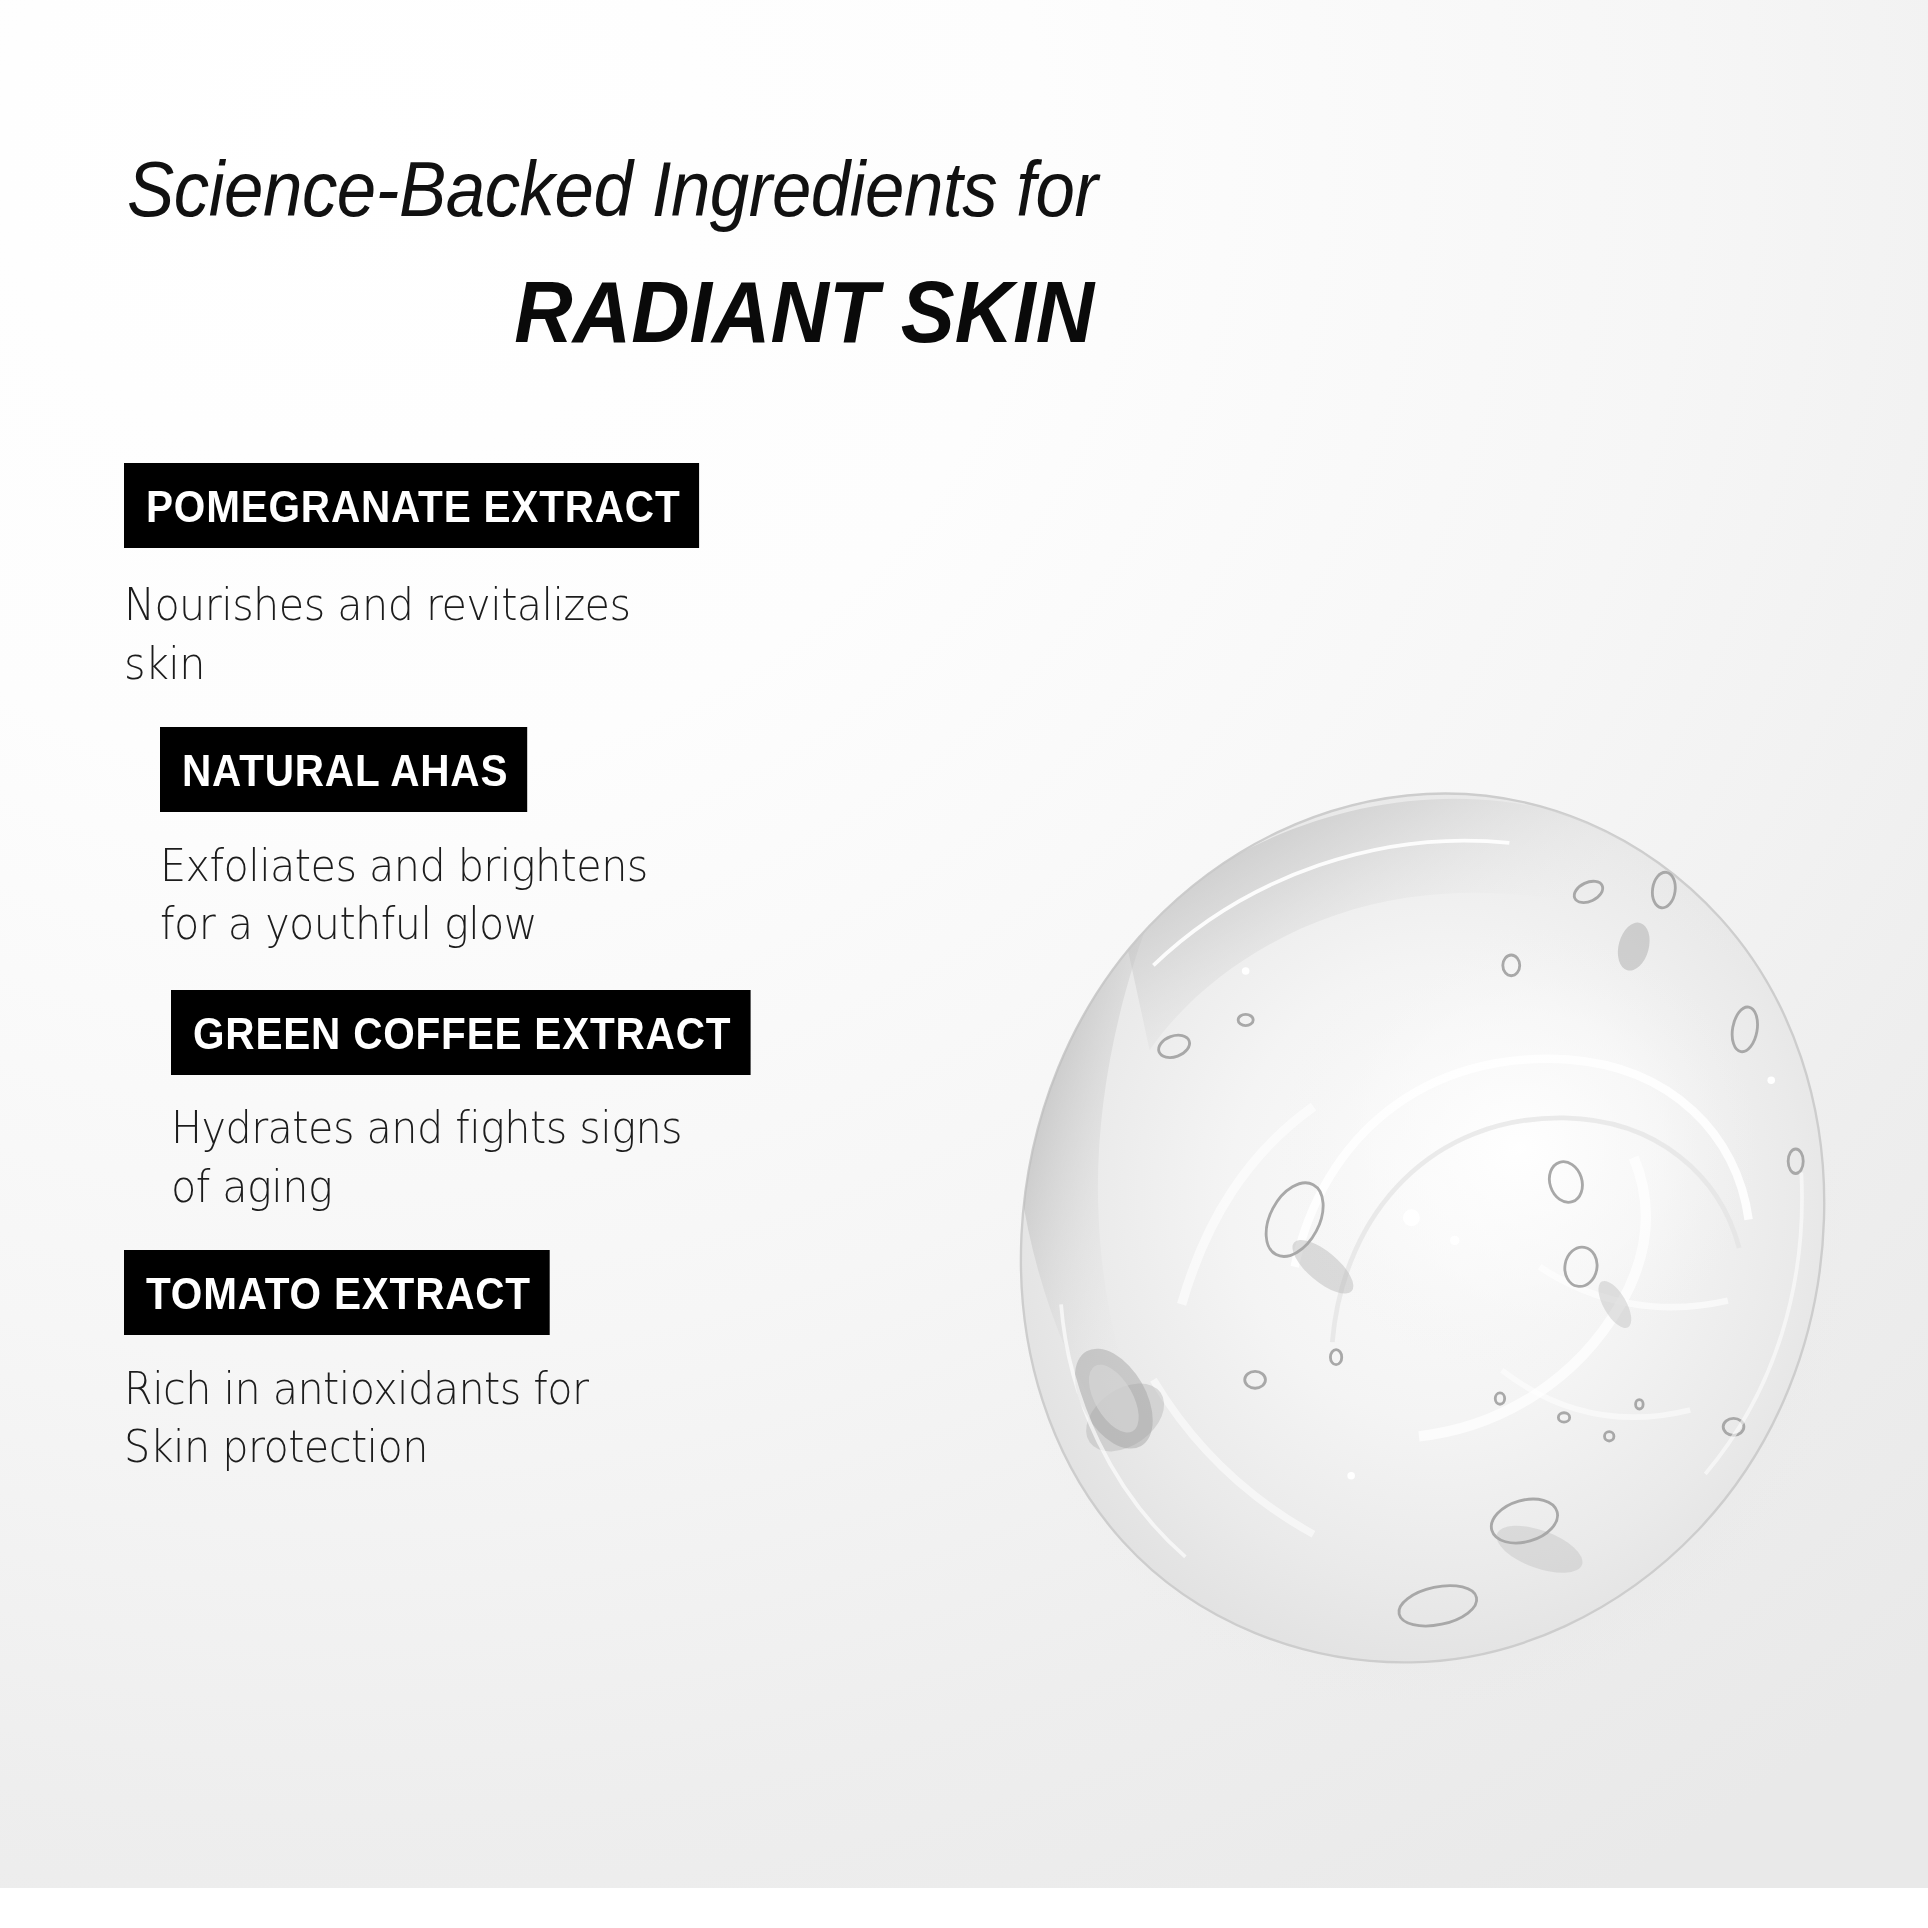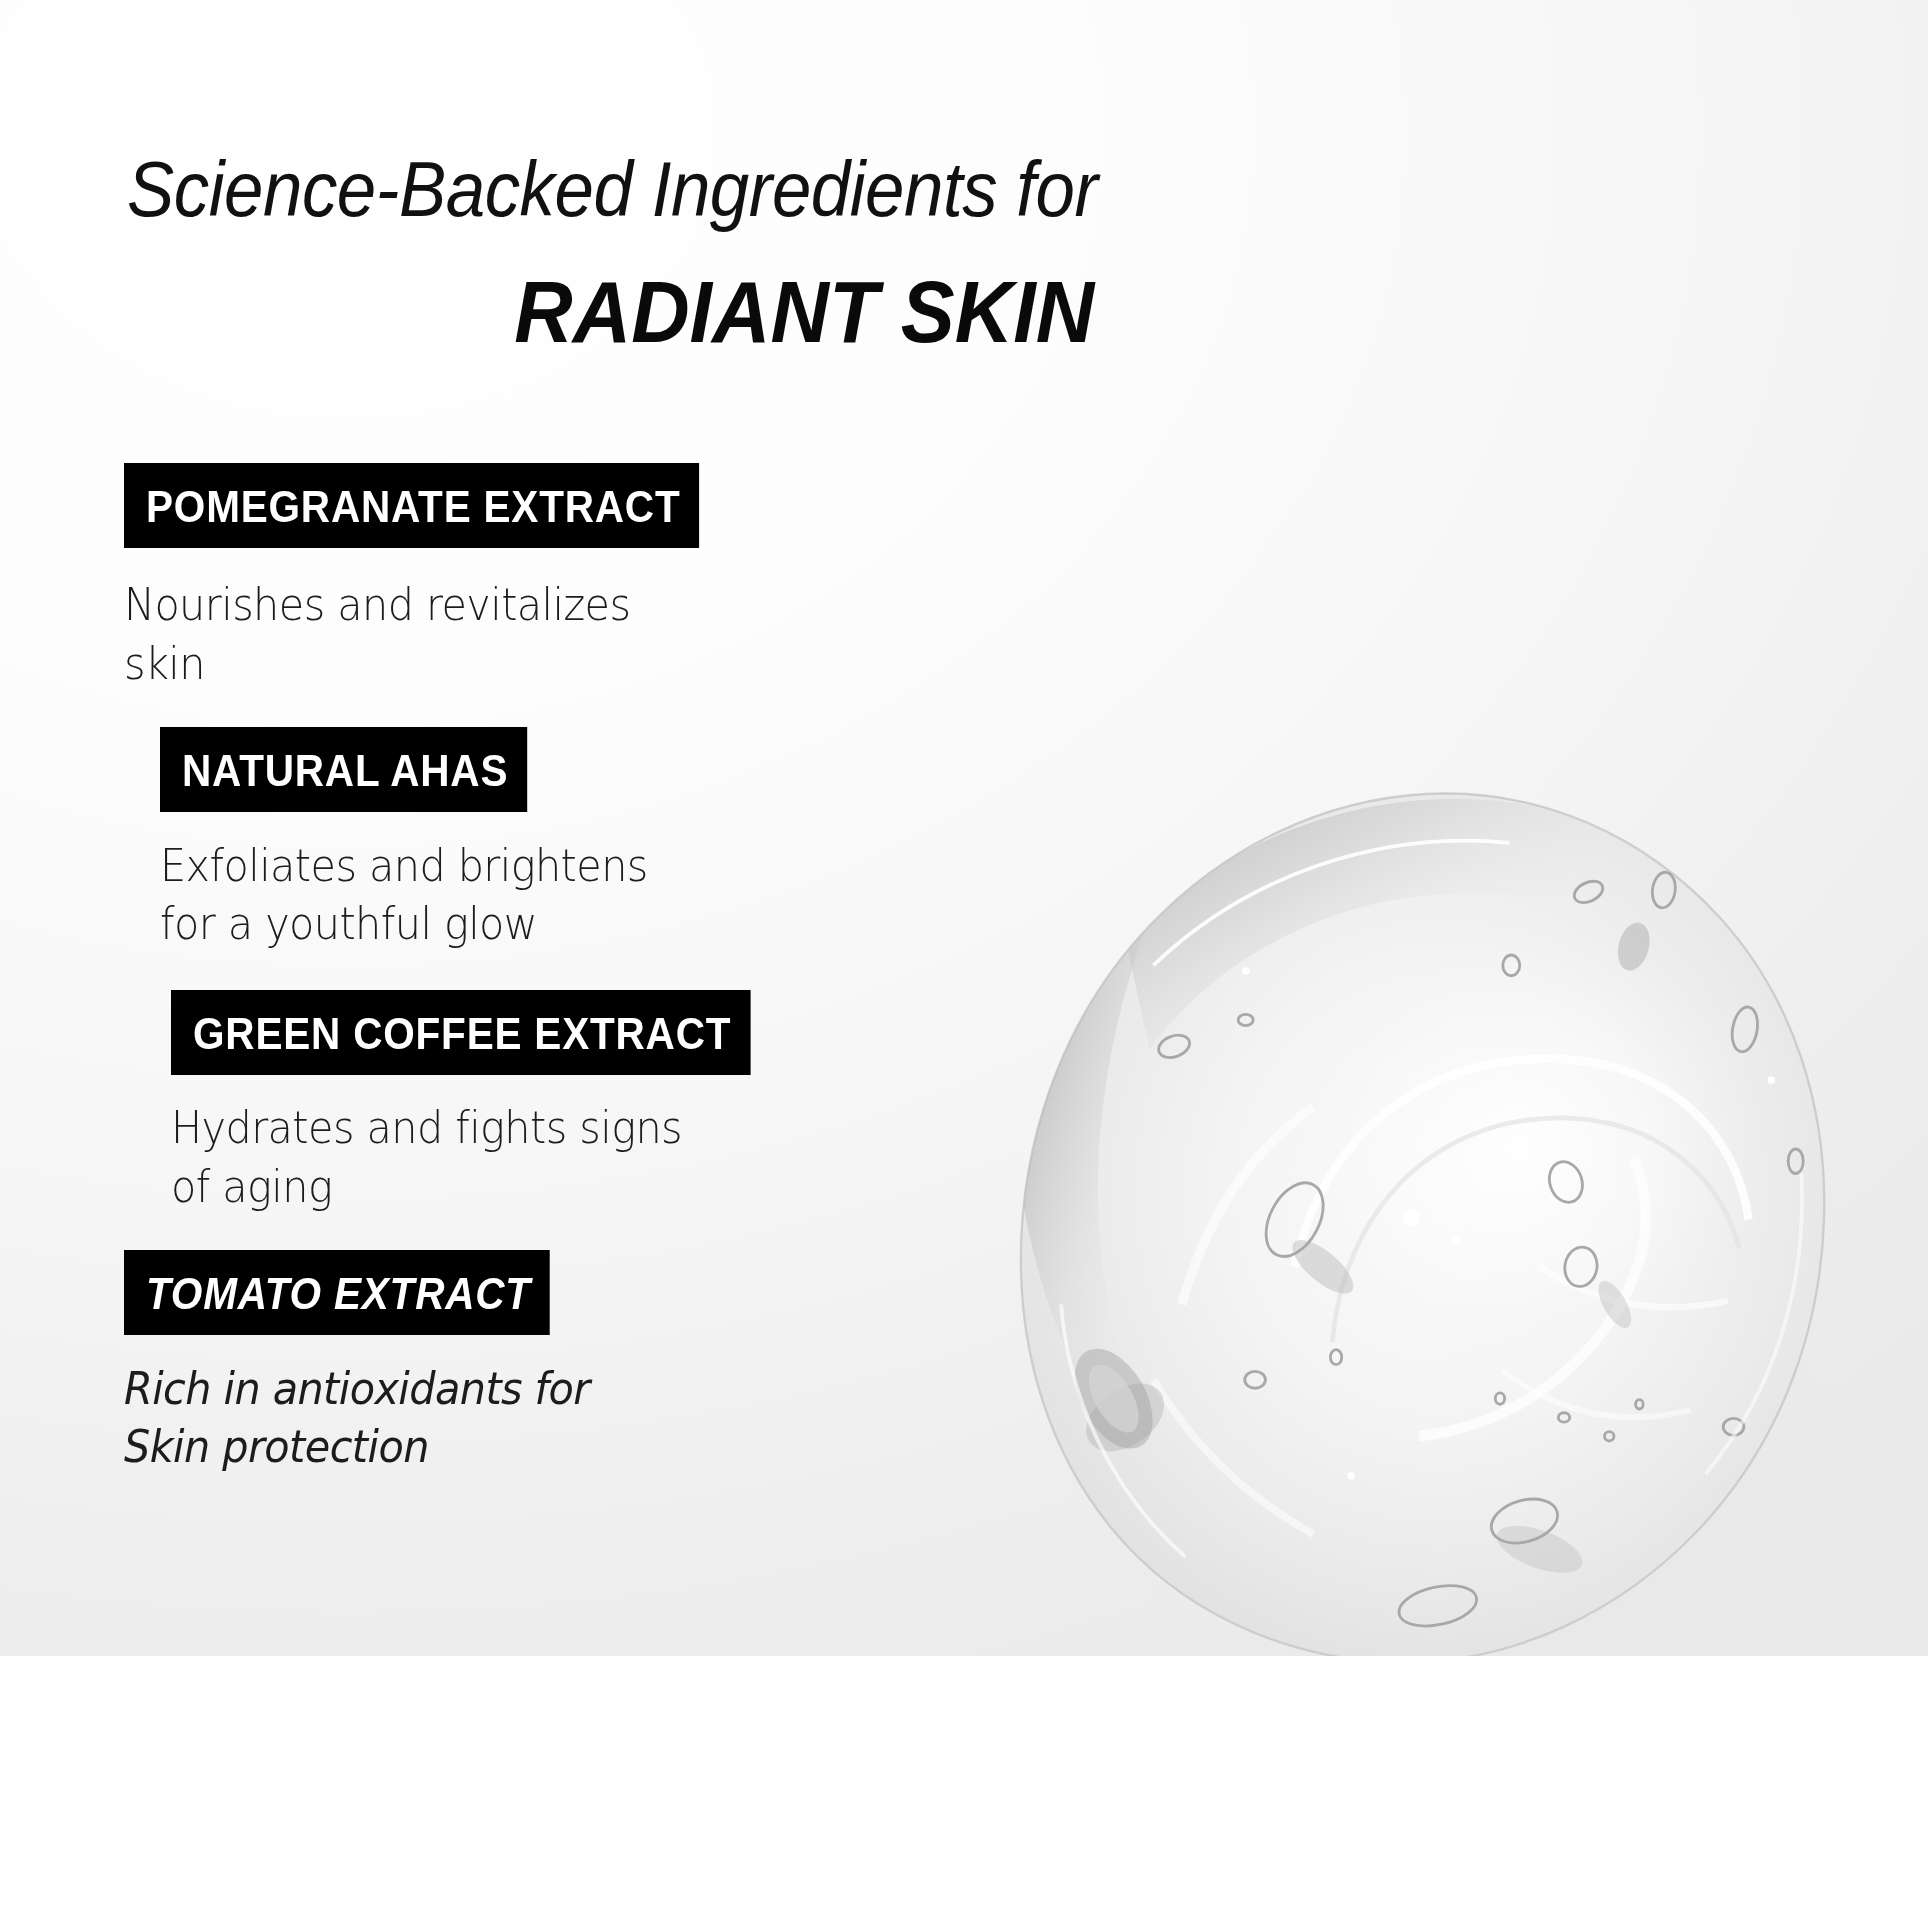--- a/index.html
+++ b/index.html
@@ -11,21 +11,21 @@
   }
 
   body {
     font-family: "Liberation Sans", sans-serif;
     background: #ffffff;
   }
 
   .poster {
     position: relative;
     width: 1928px;
-    height: 1656px;
+    height: 1888px;
     background:
       radial-gradient(ellipse 120% 110% at 18% 8%, #ffffff 0%, #fdfdfd 30%, #f6f6f6 58%, #eeeeee 80%, #e9e9e9 100%),
       linear-gradient(135deg, #ffffff 0%, #fafafa 38%, #f1f1f1 70%, #e7e7e7 100%);
     overflow: hidden;
   }
 
   
   .headline {
     position: absolute;
     left: 127px;
@@ -64,21 +64,21 @@
 
   
   .ingredients {
     position: absolute;
     left: 124px;
     top: 463px;
     width: 716px;
   }
 
   .ingredient { margin-bottom: 28px; }
-  .ingredient:last-child { margin-bottom: 0; font-style: italic; }
+  .ingredient:last-child { margin-bottom: 0; }
 
   .badge {
     display: inline-block;
     background: #000000;
     color: #ffffff;
     font-family: "Liberation Sans Narrow", "Liberation Sans", sans-serif;
     font-weight: 700;
     font-size: 45px;
     line-height: 1;
     letter-spacing: 0.9px;

